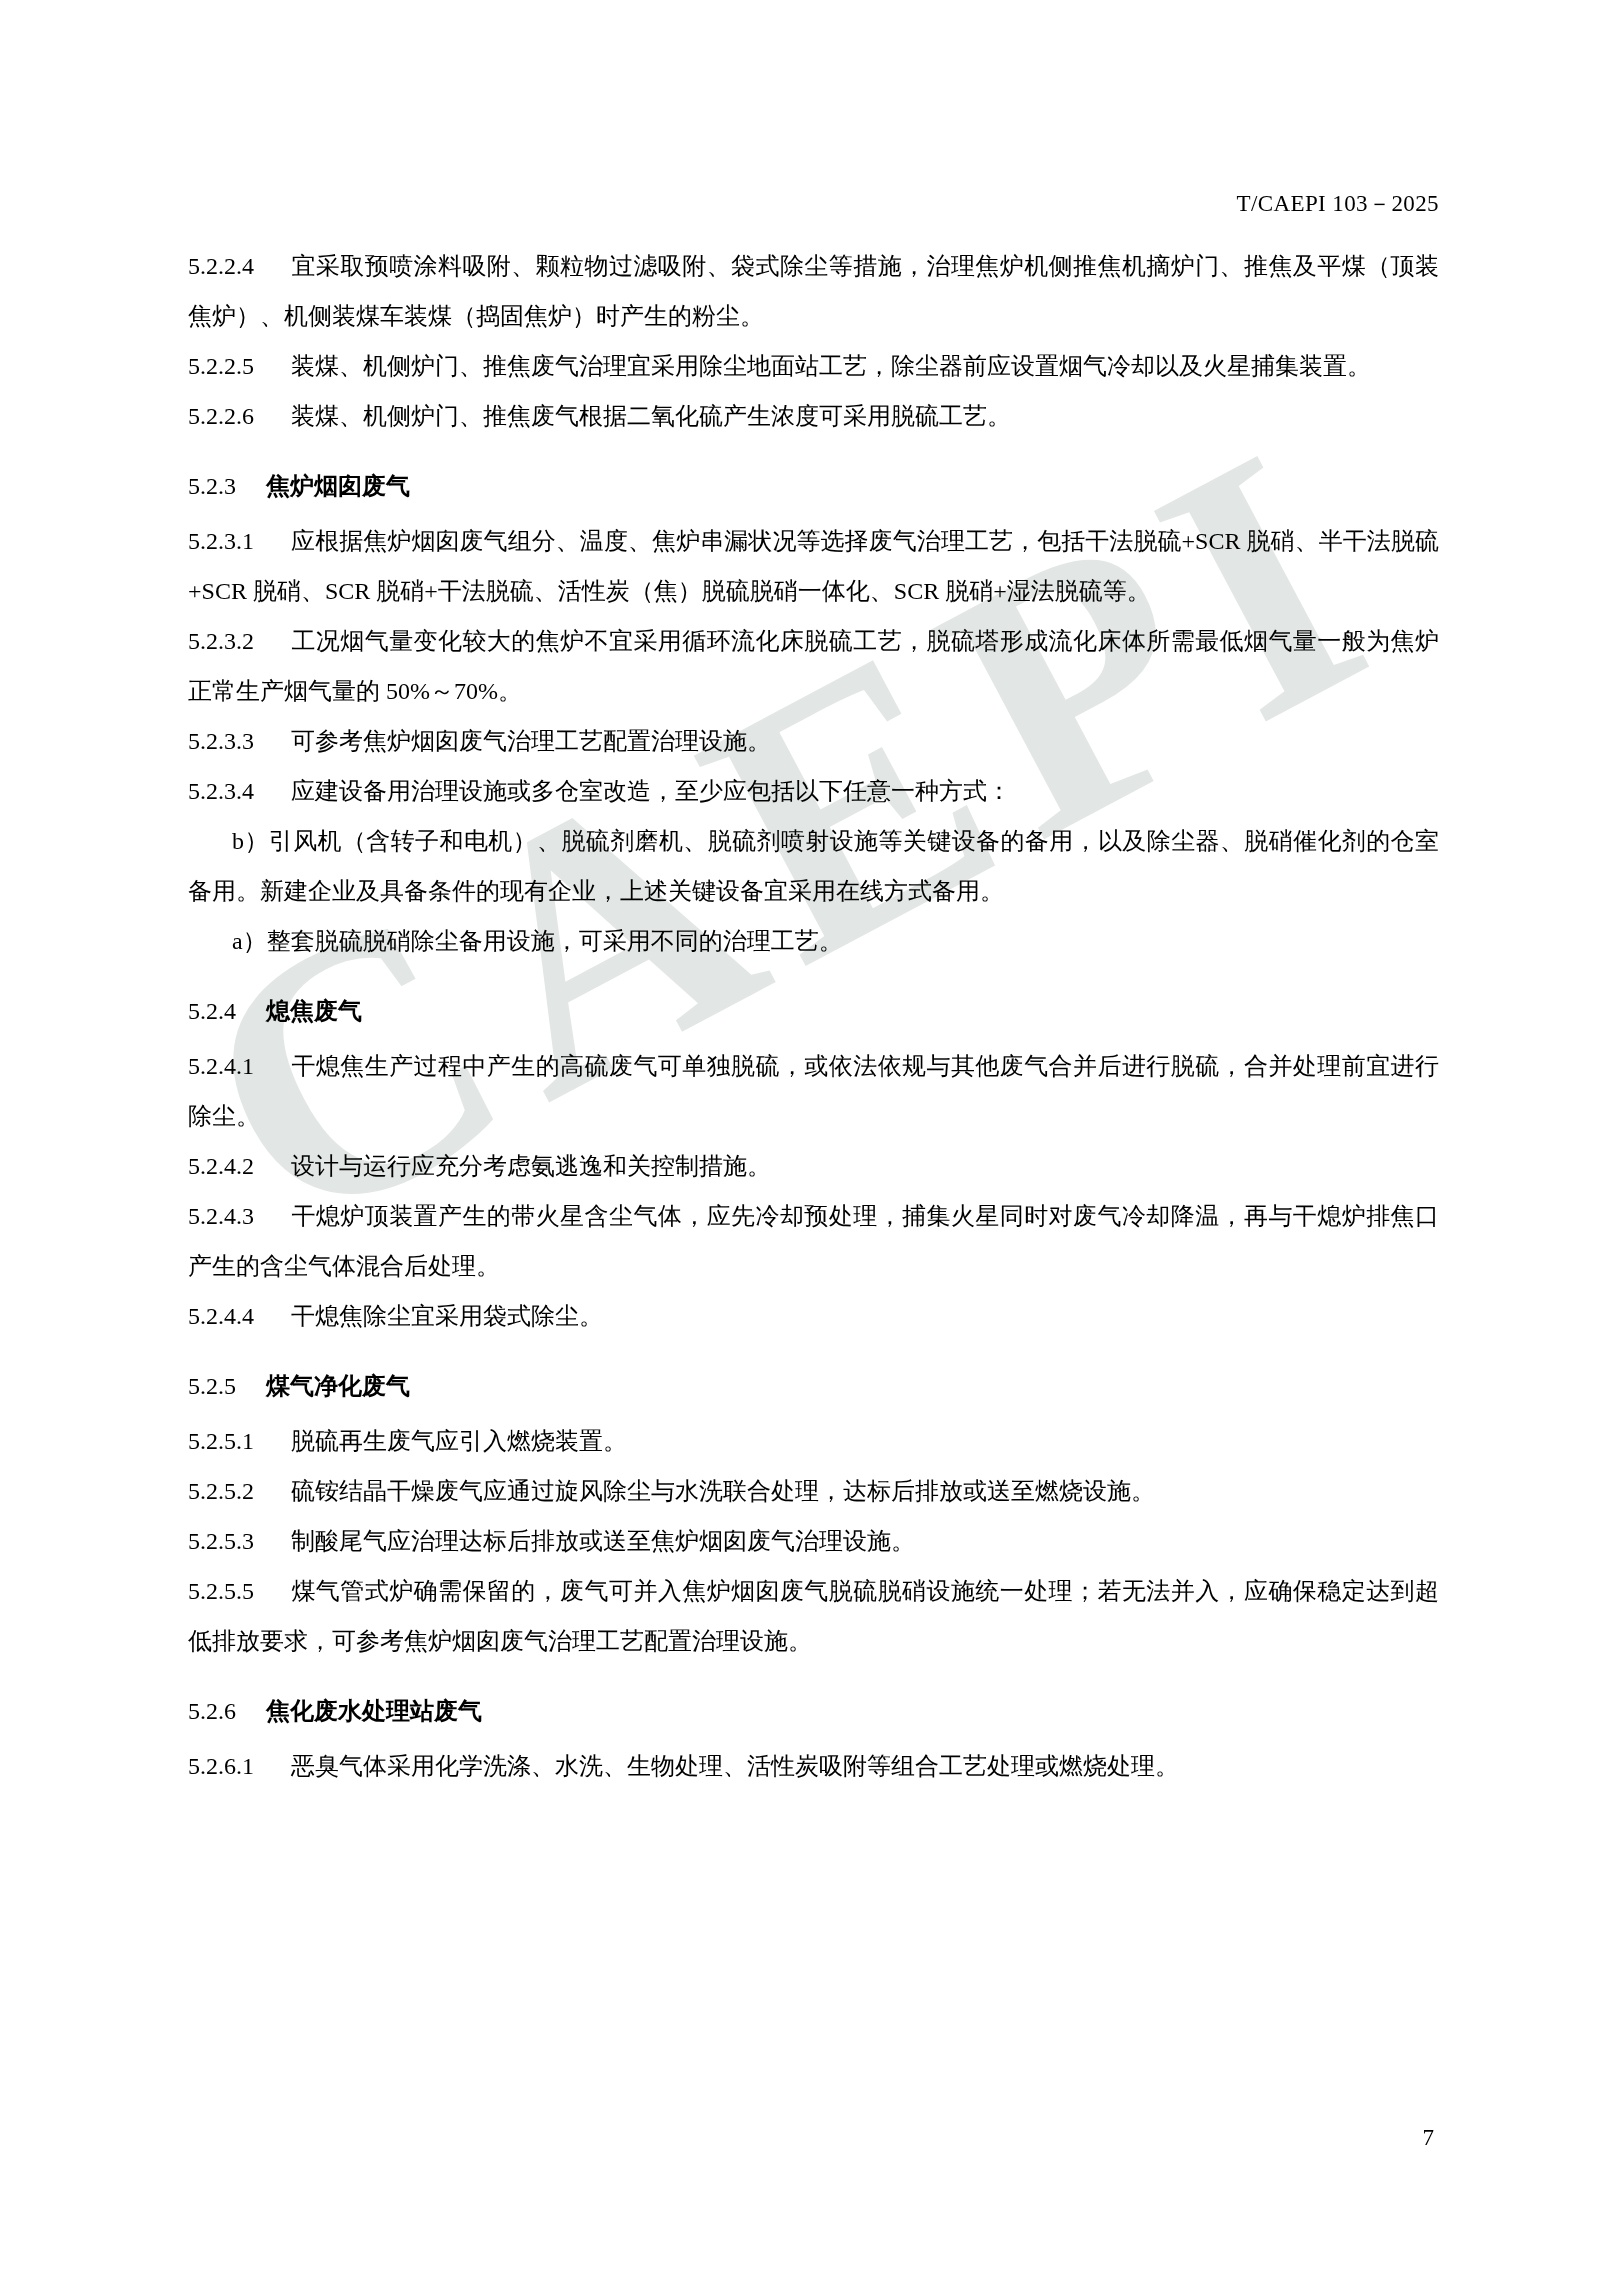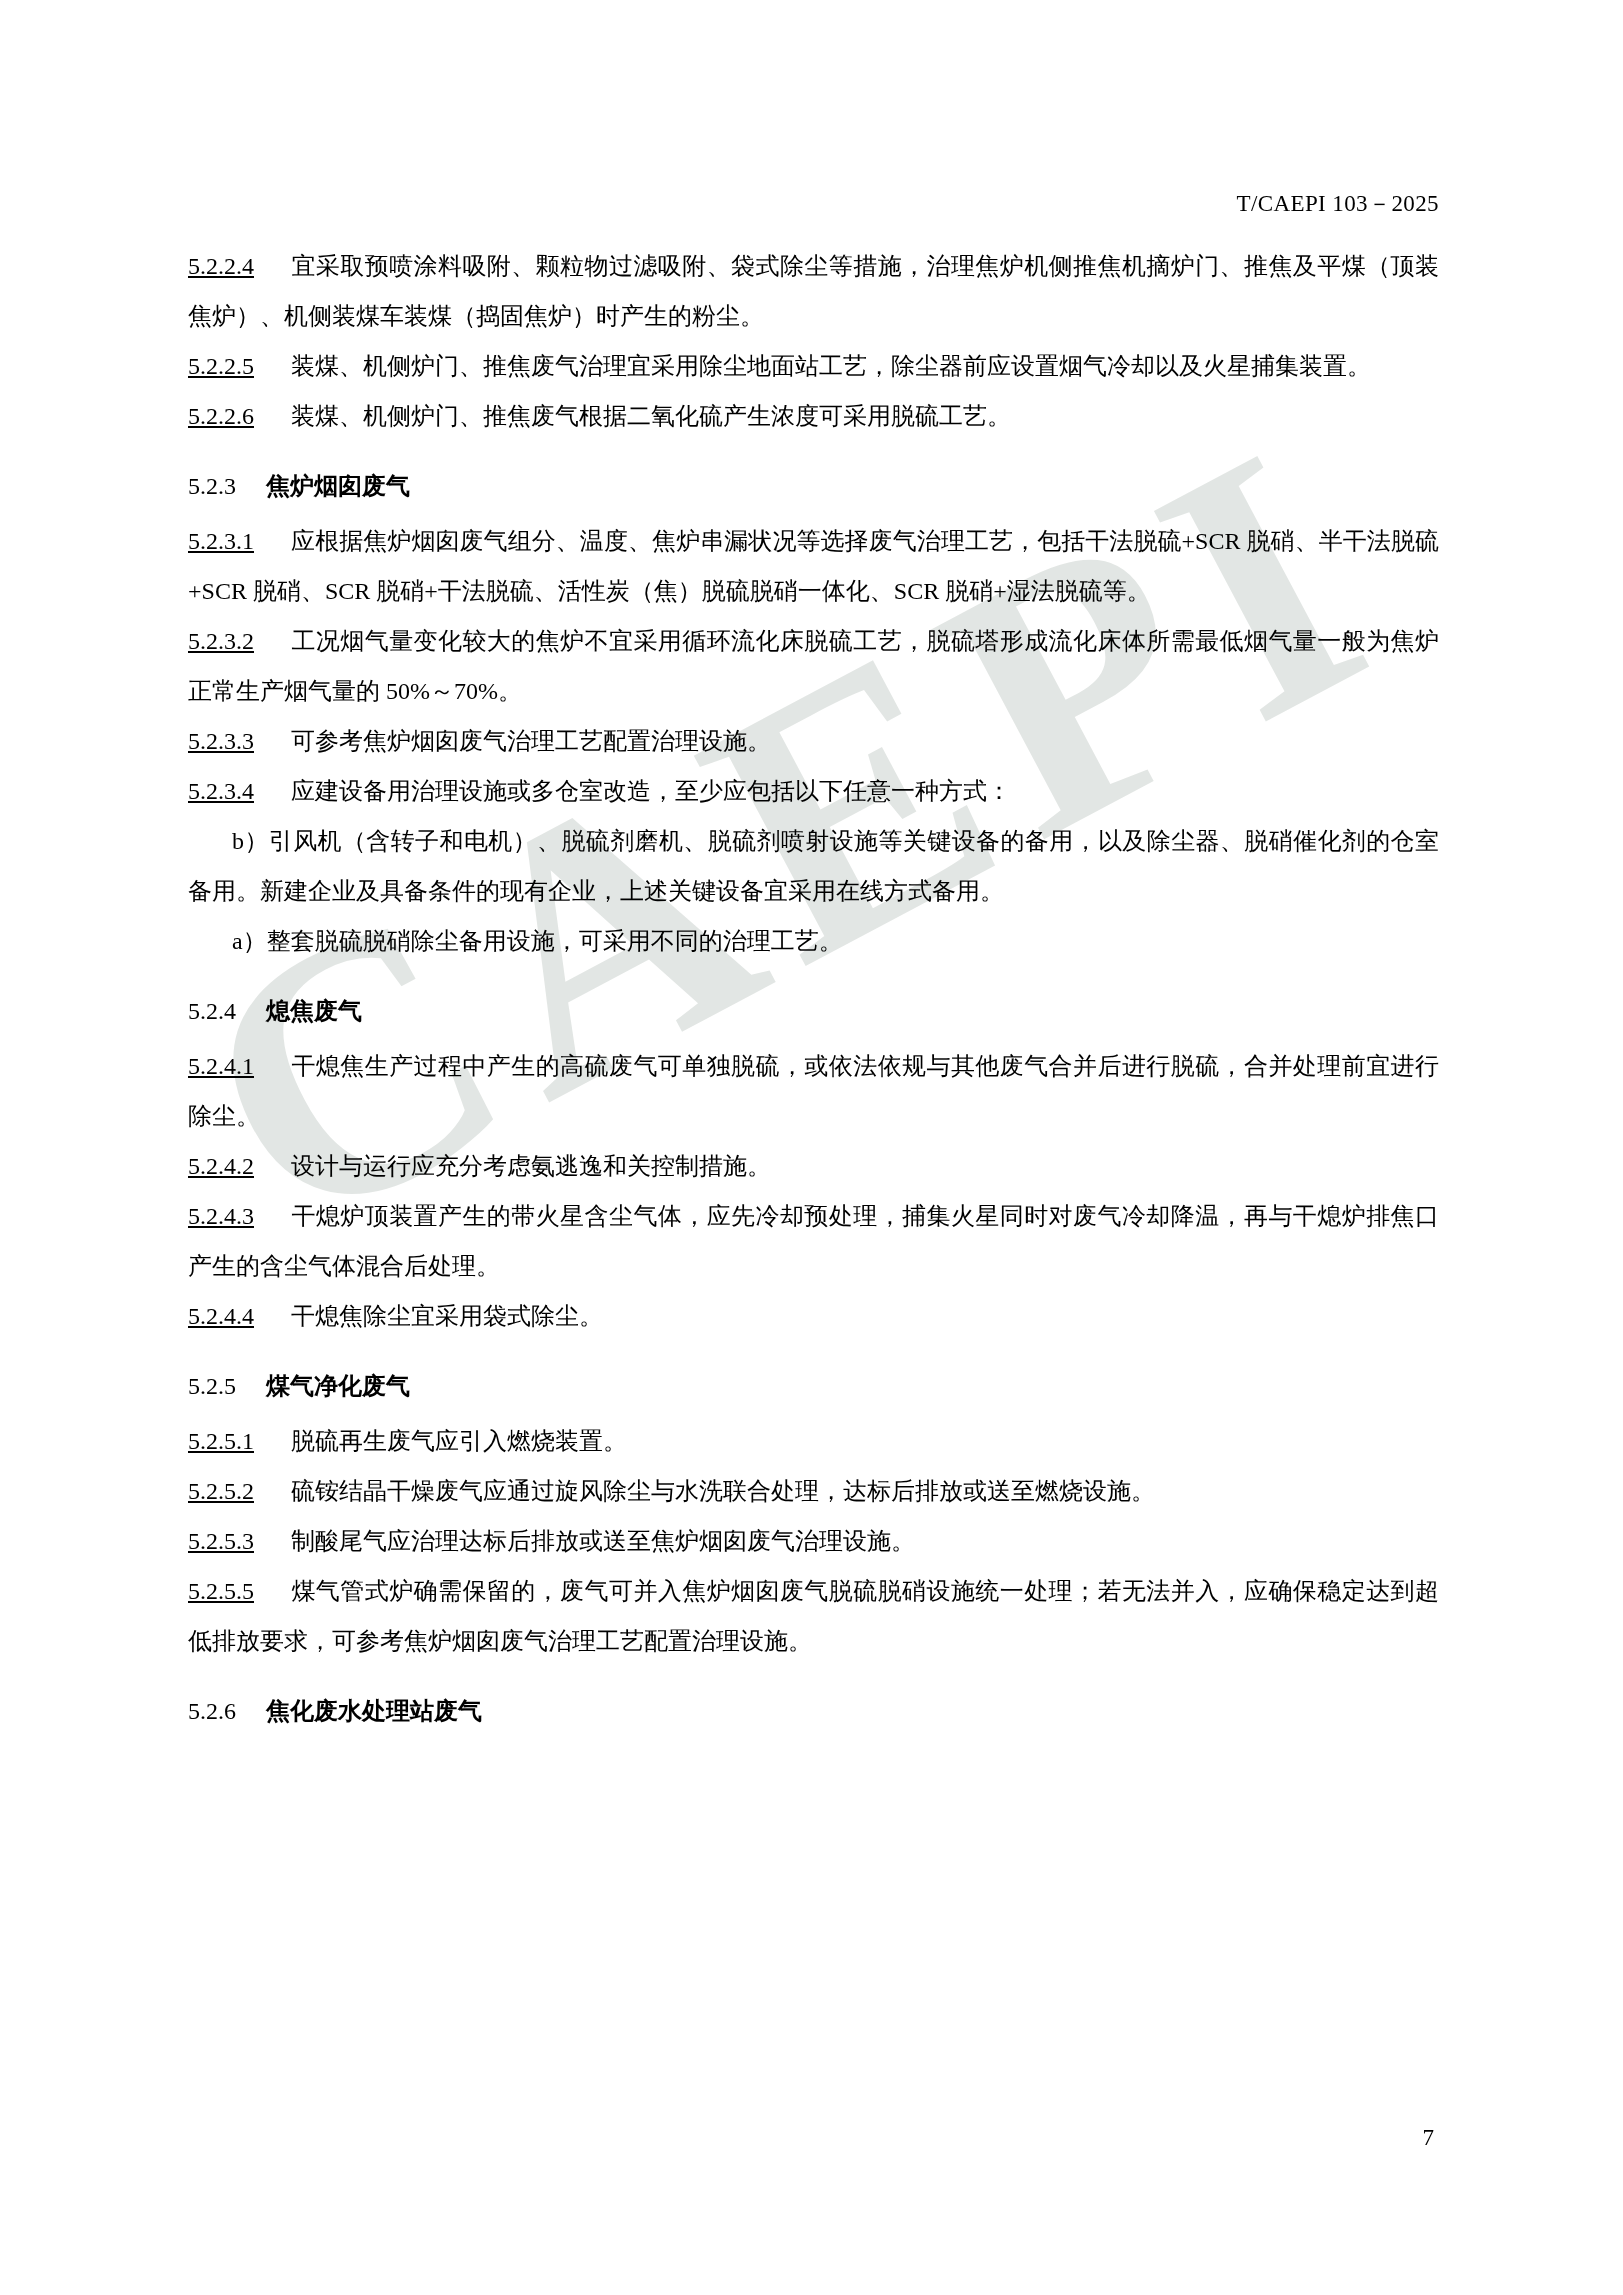--- a/index.html
+++ b/index.html
@@ -76,21 +76,20 @@
   .clause {
     margin-bottom: 0px;
   }
   .num {
     display: inline-block;
     min-width: 91px;
   }
   .num-wide {
     display: inline-block;
     min-width: 103px;
-    text-decoration: underline;
   }
   .heading {
     font-weight: 700;
     font-size: 24px;
     line-height: 50px;
     margin-top: 20px;
     margin-bottom: 5px;
   }
   .heading .num {
     display: inline-block;
@@ -201,20 +200,23 @@
 
 
       <p class="clause">
         <span class="num-wide">5.2.5.5</span><span>煤气管式炉确需保留的，废气可并入焦炉烟囱废气脱硫脱硝设施统一处理；若无法并入，应确保稳定达到超低排放要求，可参考焦炉烟囱废气治理工艺配置治理设施。</span>
       </p>
 
       <p class="heading">
         <span class="num">5.2.6</span><span>焦化废水处理站废气</span>
       </p>
 
+      <p class="clause">
+        <span class="num-wide">5.2.6.1</span><span>恶臭气体采用化学洗涤、水洗、生物处理、活性炭吸附等组合工艺处理或燃烧处理。</span>
+      </p>
 
     </div>
 
     <div class="page-number">7</div>
 
   </div>
 </div>
 
 
 </body></html>

